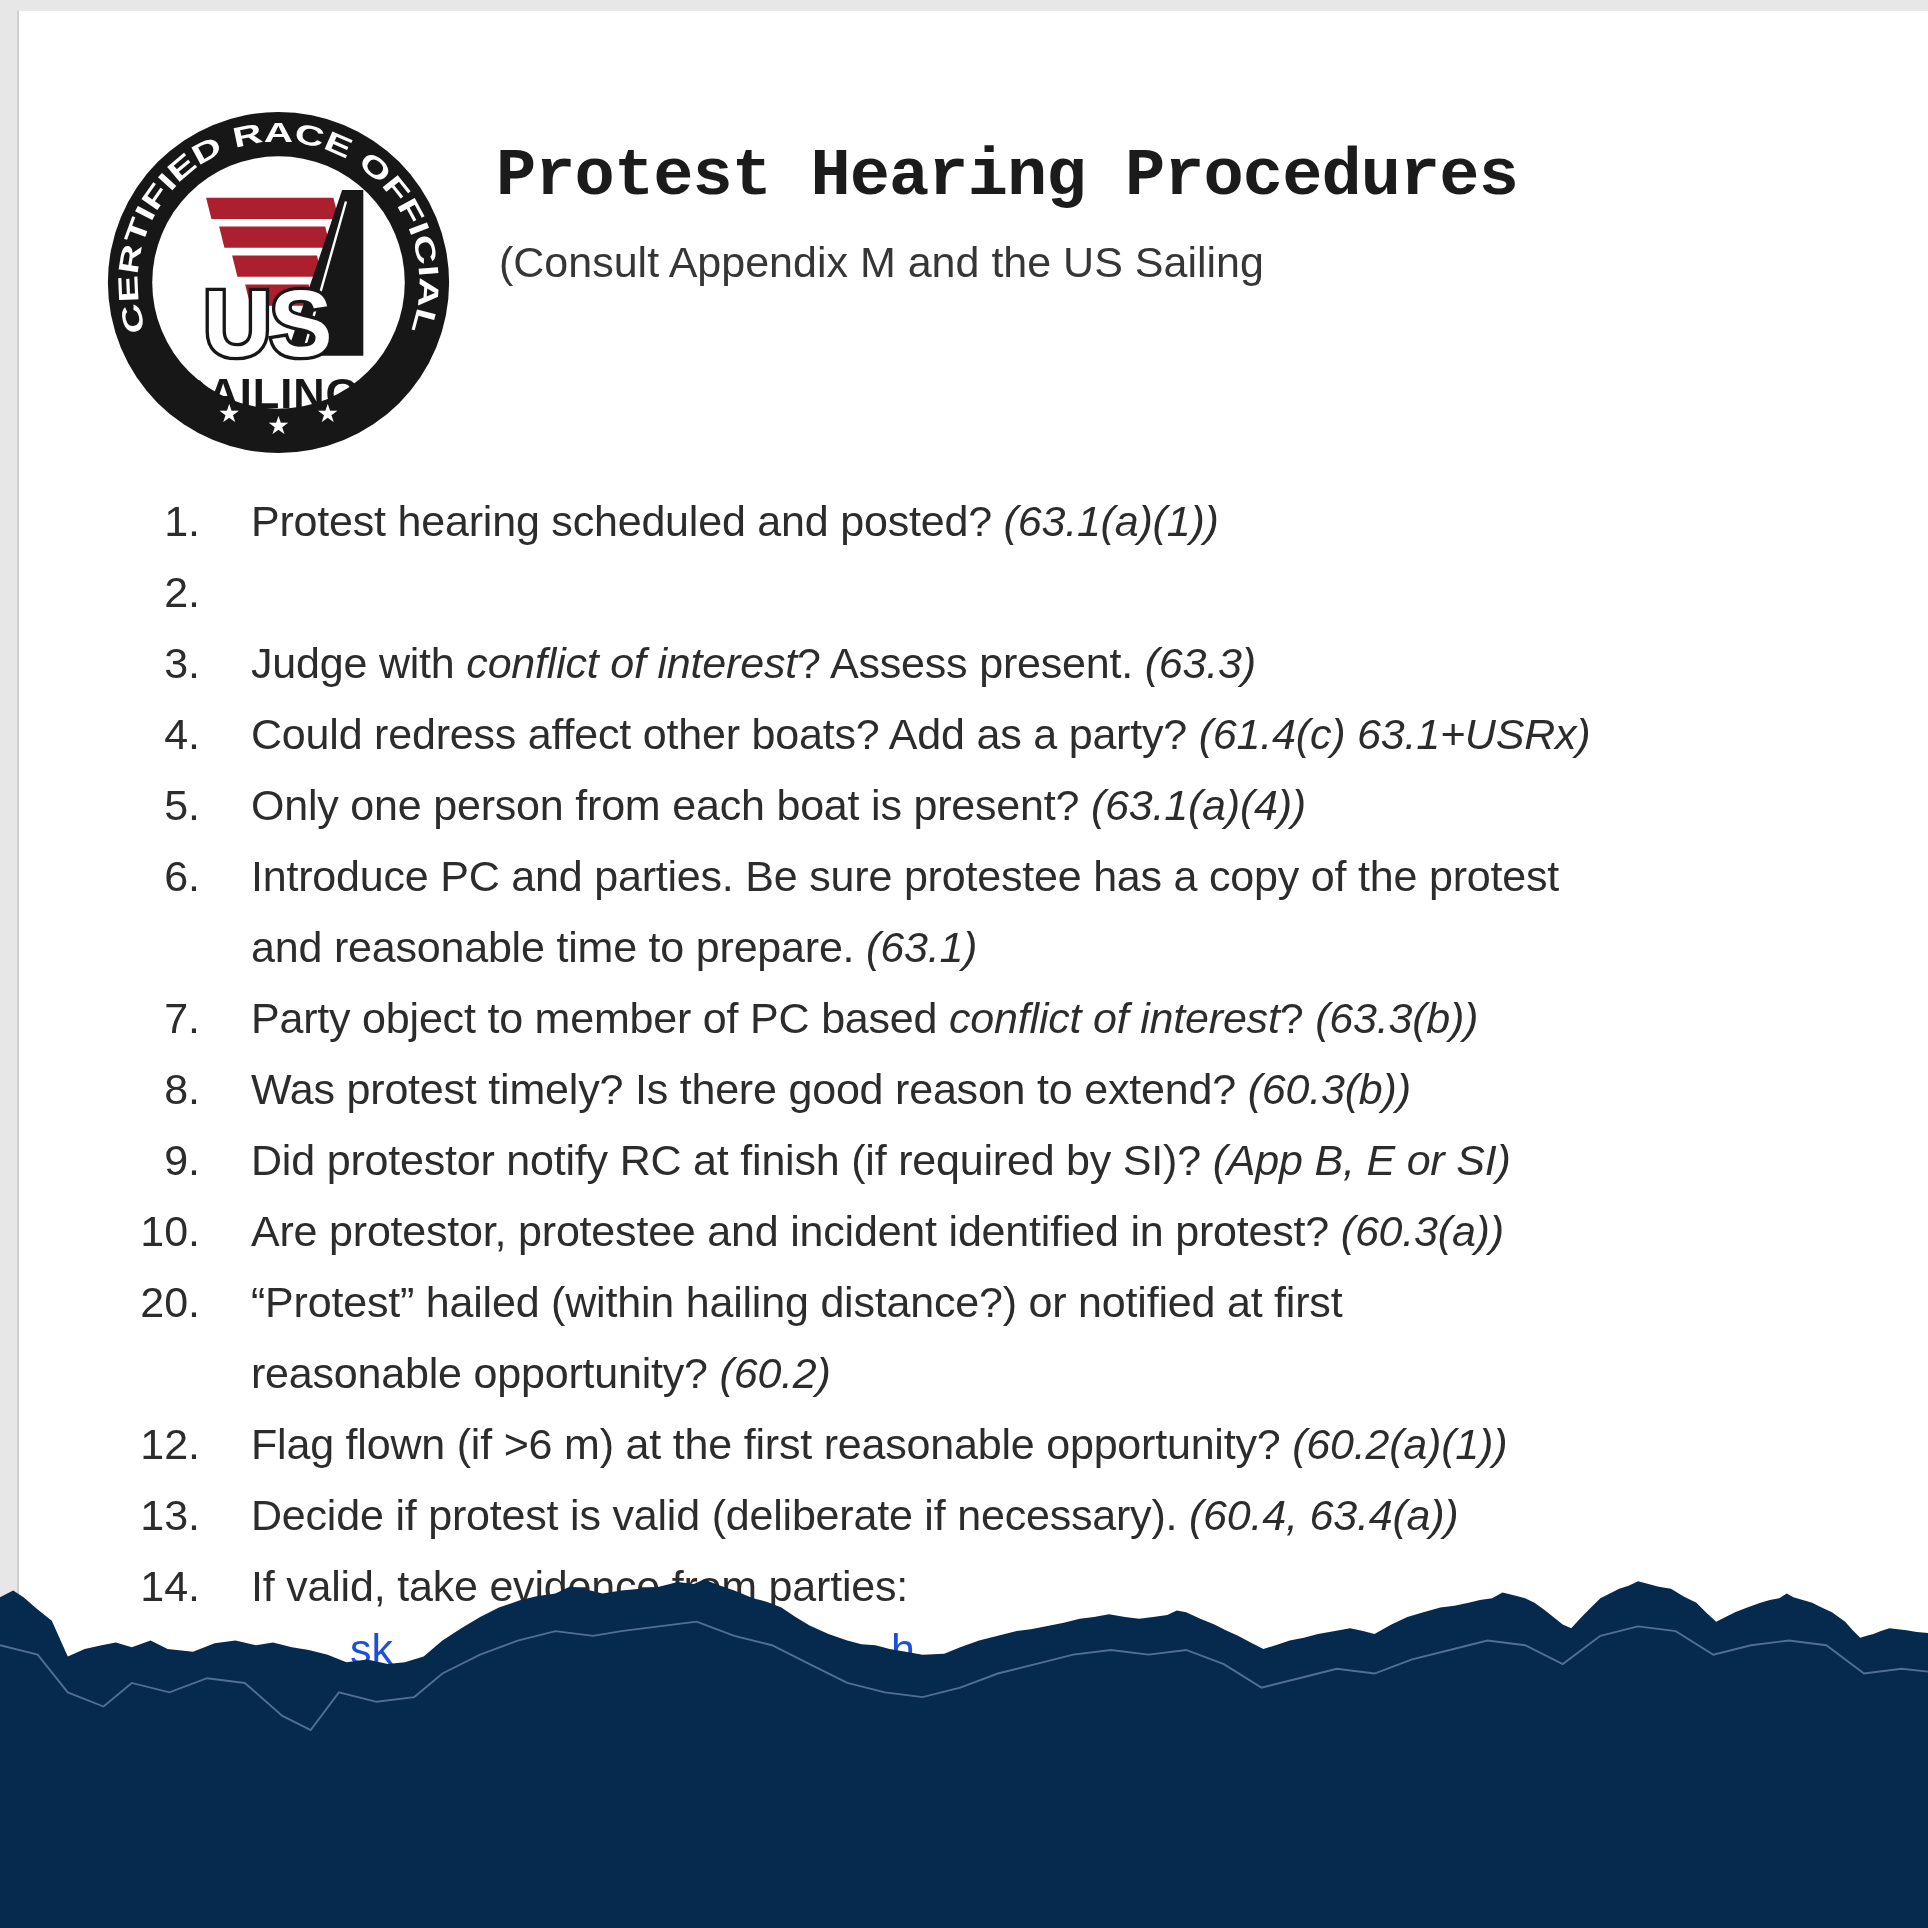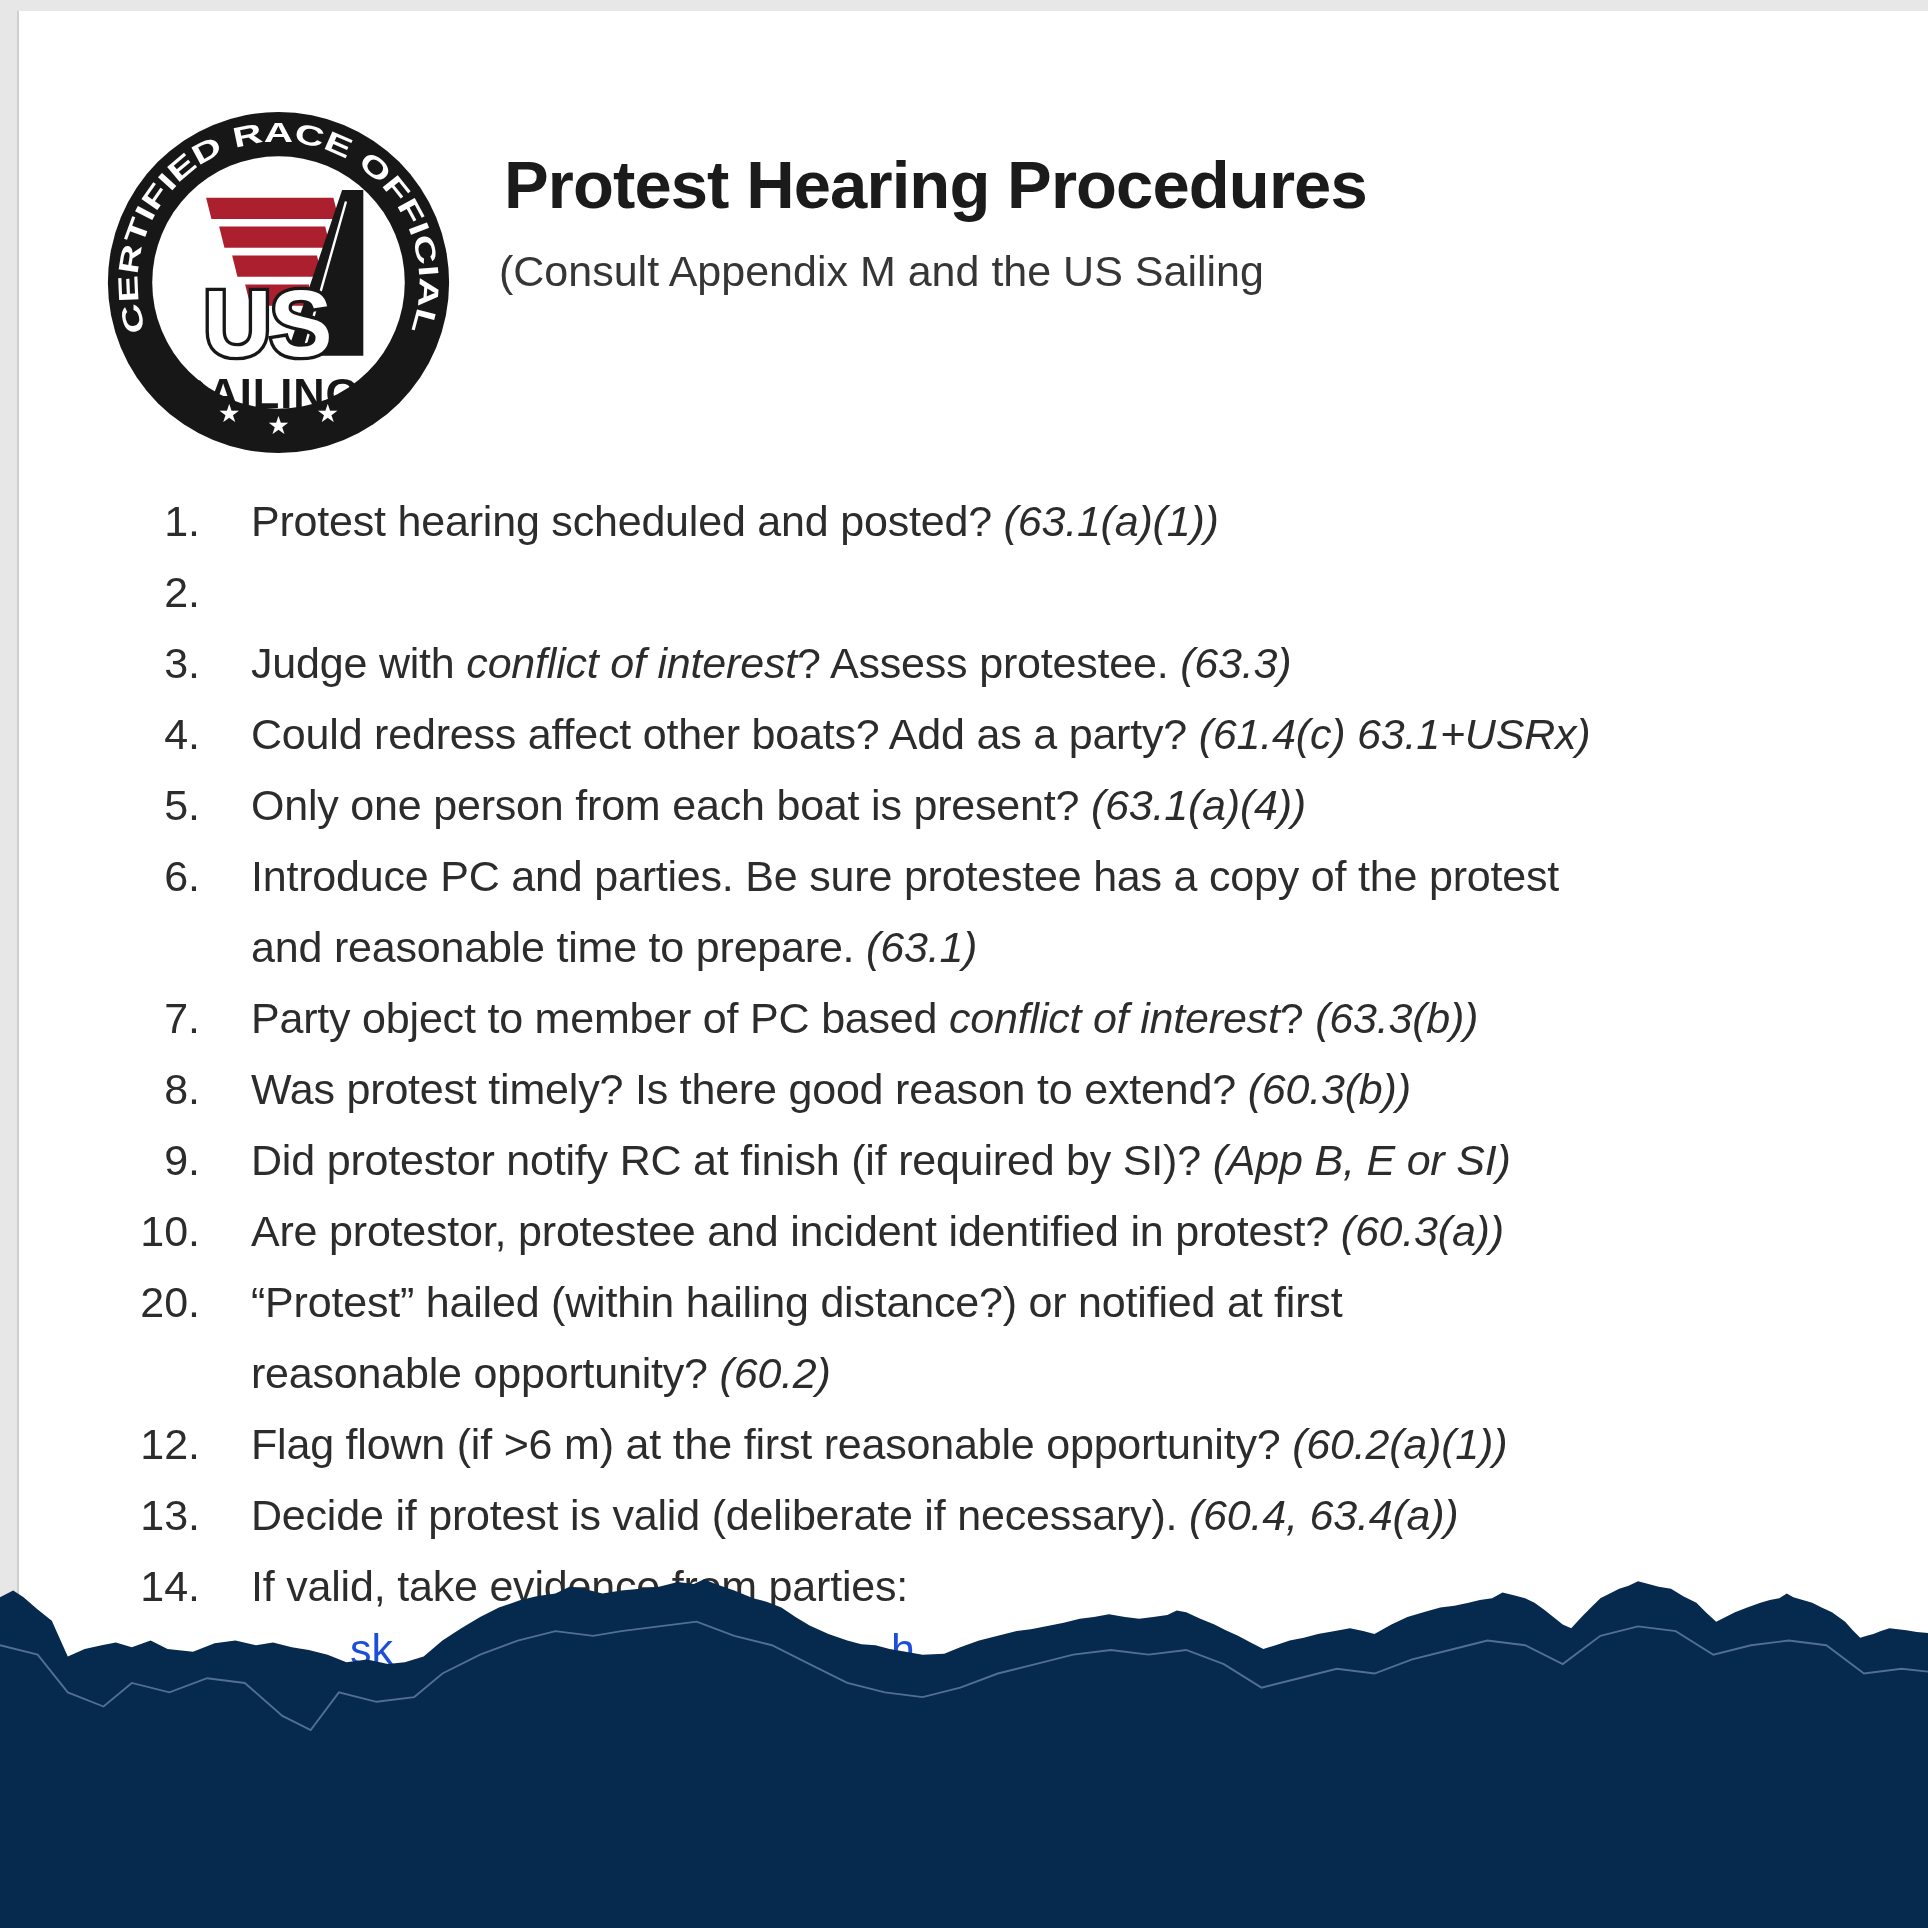--- a/index.html
+++ b/index.html
@@ -21,24 +21,24 @@
   }
   
   .logo {
     position: absolute; left: 105px; top: 109px;
     width: 347px; height: 347px;
   }
   .ring-text { font-family: "Liberation Sans", sans-serif; font-weight: bold; fill: #ffffff; }
   
   .header { position: absolute; left: 488px; top: 130px; width: 1375px; }
   .title {
-    margin: 16px;
+    margin: 8px;
     font-size: 67px; font-weight: bold; color: #1b1b1b;
     letter-spacing: -0.9px;
-    font-family: Liberation Sans, sans-serif;
+    font-family: Liberation Mono, monospace;
   }
   .subtitle {
     margin: 19px 0 0 11px;
     font-size: 43px; line-height: 59px; color: #363636;
   }
   
   .checklist {
     position: absolute; left: 0; top: 486px; right: 42px;
     color: #2c2c2c;
     font-size: 43px; line-height: 71px;
@@ -103,21 +103,21 @@
 <div class="checklist" id="checklist">
     <div class="row">
       <span class="num">1.</span>
       <div class="txt"><span>Protest hearing scheduled and posted? </span><span class="it">(63.1(a)(1))</span></div>
     </div>
     <div class="row">
       <span class="num">2.</span>
     </div>
     <div class="row">
       <span class="num">3.</span>
-      <div class="txt"><span>Judge with </span><span class="it">conflict of interest</span><span>? Assess protestee. </span><span class="it">(63.3)</span></div>
+      <div class="txt"><span>Judge with </span><span class="it">conflict of interest</span><span>? Assess present. </span><span class="it">(63.3)</span></div>
     </div>
     <div class="row">
       <span class="num">4.</span>
       <div class="txt"><span>Could redress affect other boats? Add as a party? </span><span class="it">(61.4(c) 63.1+USRx)</span></div>
     </div>
     <div class="row">
       <span class="num">5.</span>
       <div class="txt"><span>Only one person from each boat is present? </span><span class="it">(63.1(a)(4))</span></div>
     </div>
     <div class="row">

